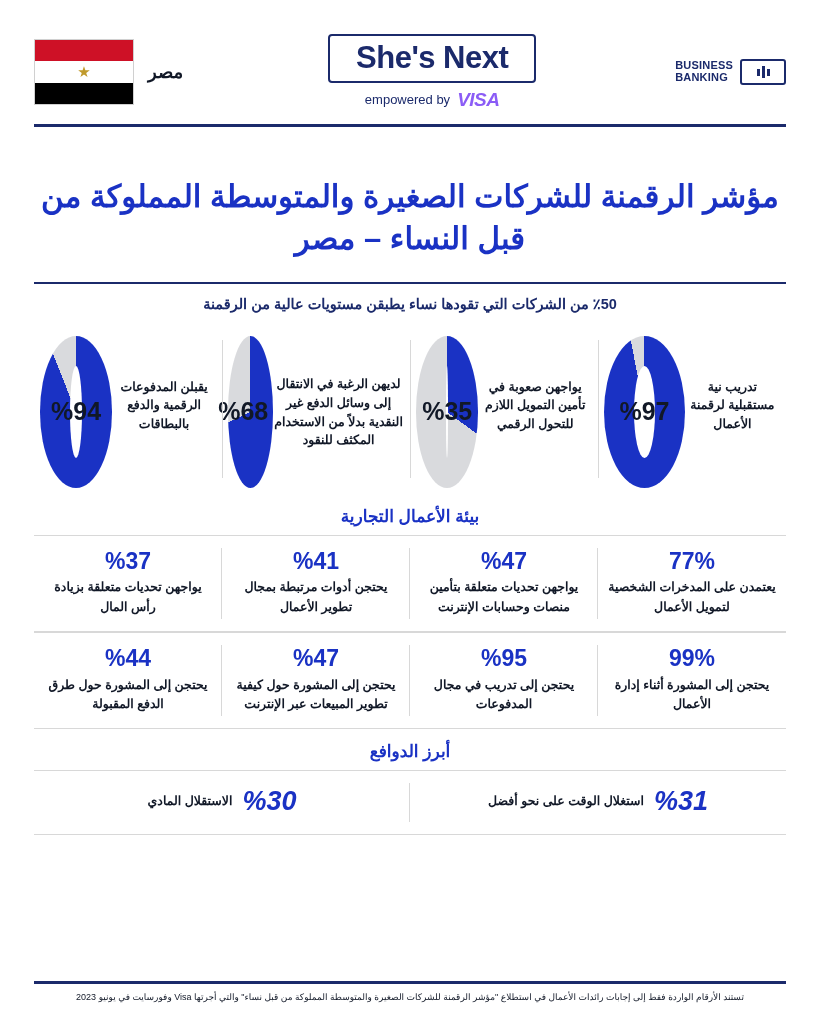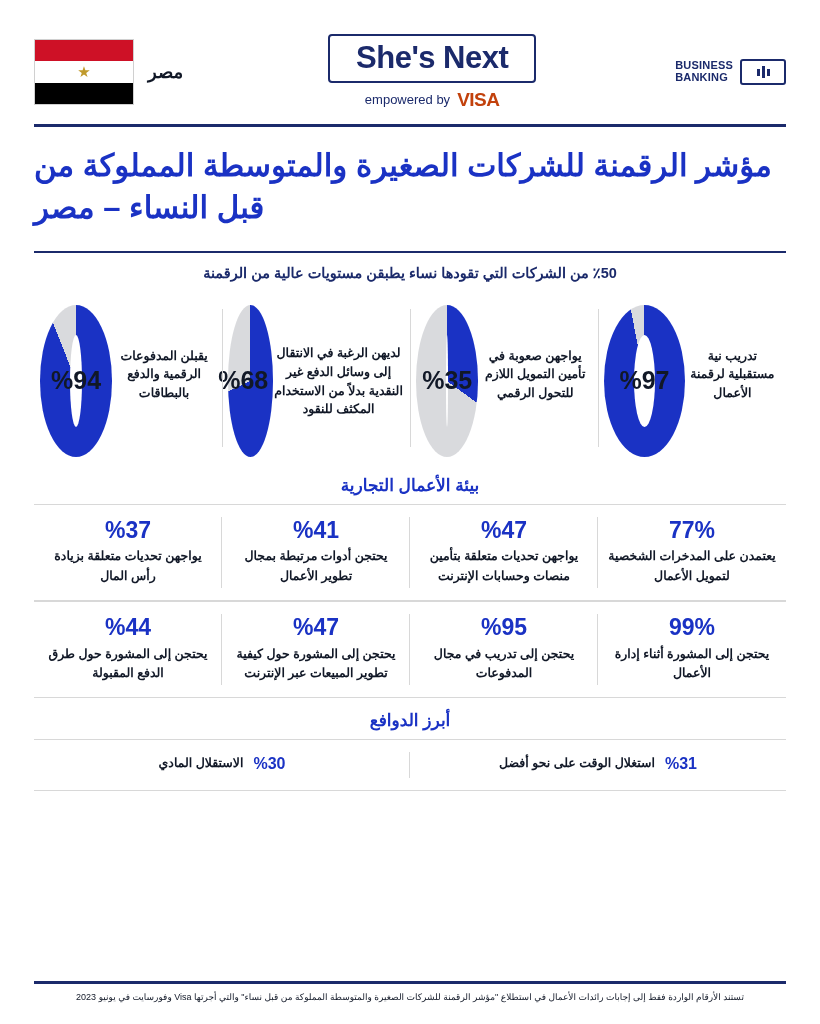--- a/index.html
+++ b/index.html
@@ -95,21 +95,22 @@
     font-size: 13px;
     color: #1b2a6b;
     display: flex;
     align-items: center;
     justify-content: center;
     gap: 7px;
   }
   .visa-word {
     font-size: 19px;
     font-weight: bold;
-    color: #c2410c;
+    font-style: italic;
+    color: #8b5cf6;
     letter-spacing: -.5px;
   }
 
   .country-block {
     display: flex;
     align-items: center;
     gap: 14px;
   }
   .country-name {
     font-size: 18px;
@@ -135,22 +136,23 @@
 
   .rule {
     height: 3px;
     background: #1b2a6b;
     margin: 6px 0 0;
   }
   .rule.thin { height: 2px; }
 
   
   .title-wrap {
-    text-align: left;
+    text-align: center;
     padding: 18px 0 16px;
+    margin-top: 31px;
   }
   .main-title {
     font-size: 31px;
     font-weight: bold;
     color: #1a32c4;
     line-height: 1.35;
   }
   .subtitle-bar {
     text-align: center;
     padding: 12px 0 14px;
@@ -256,21 +258,21 @@
     line-height: 1.55;
     margin-top: 3px;
   }
   .stat-row.two .stat-cell { padding: 14px 10px 16px; }
   .stat-row.two .stat-inline {
     display: flex;
     align-items: center;
     justify-content: center;
     gap: 10px;
   }
-  .stat-row.two .stat-inline .stat-value { font-size: 16px; }
+  .stat-row.two .stat-inline .stat-value { font-size: 27px; font-style: italic; }
   .stat-row.two .stat-inline .stat-text { margin-top: 0; }
 
   
   .footer {
     position: absolute;
     left: 0;
     right: 0;
     bottom: 0;
     padding: 8px 34px 20px;
   }

